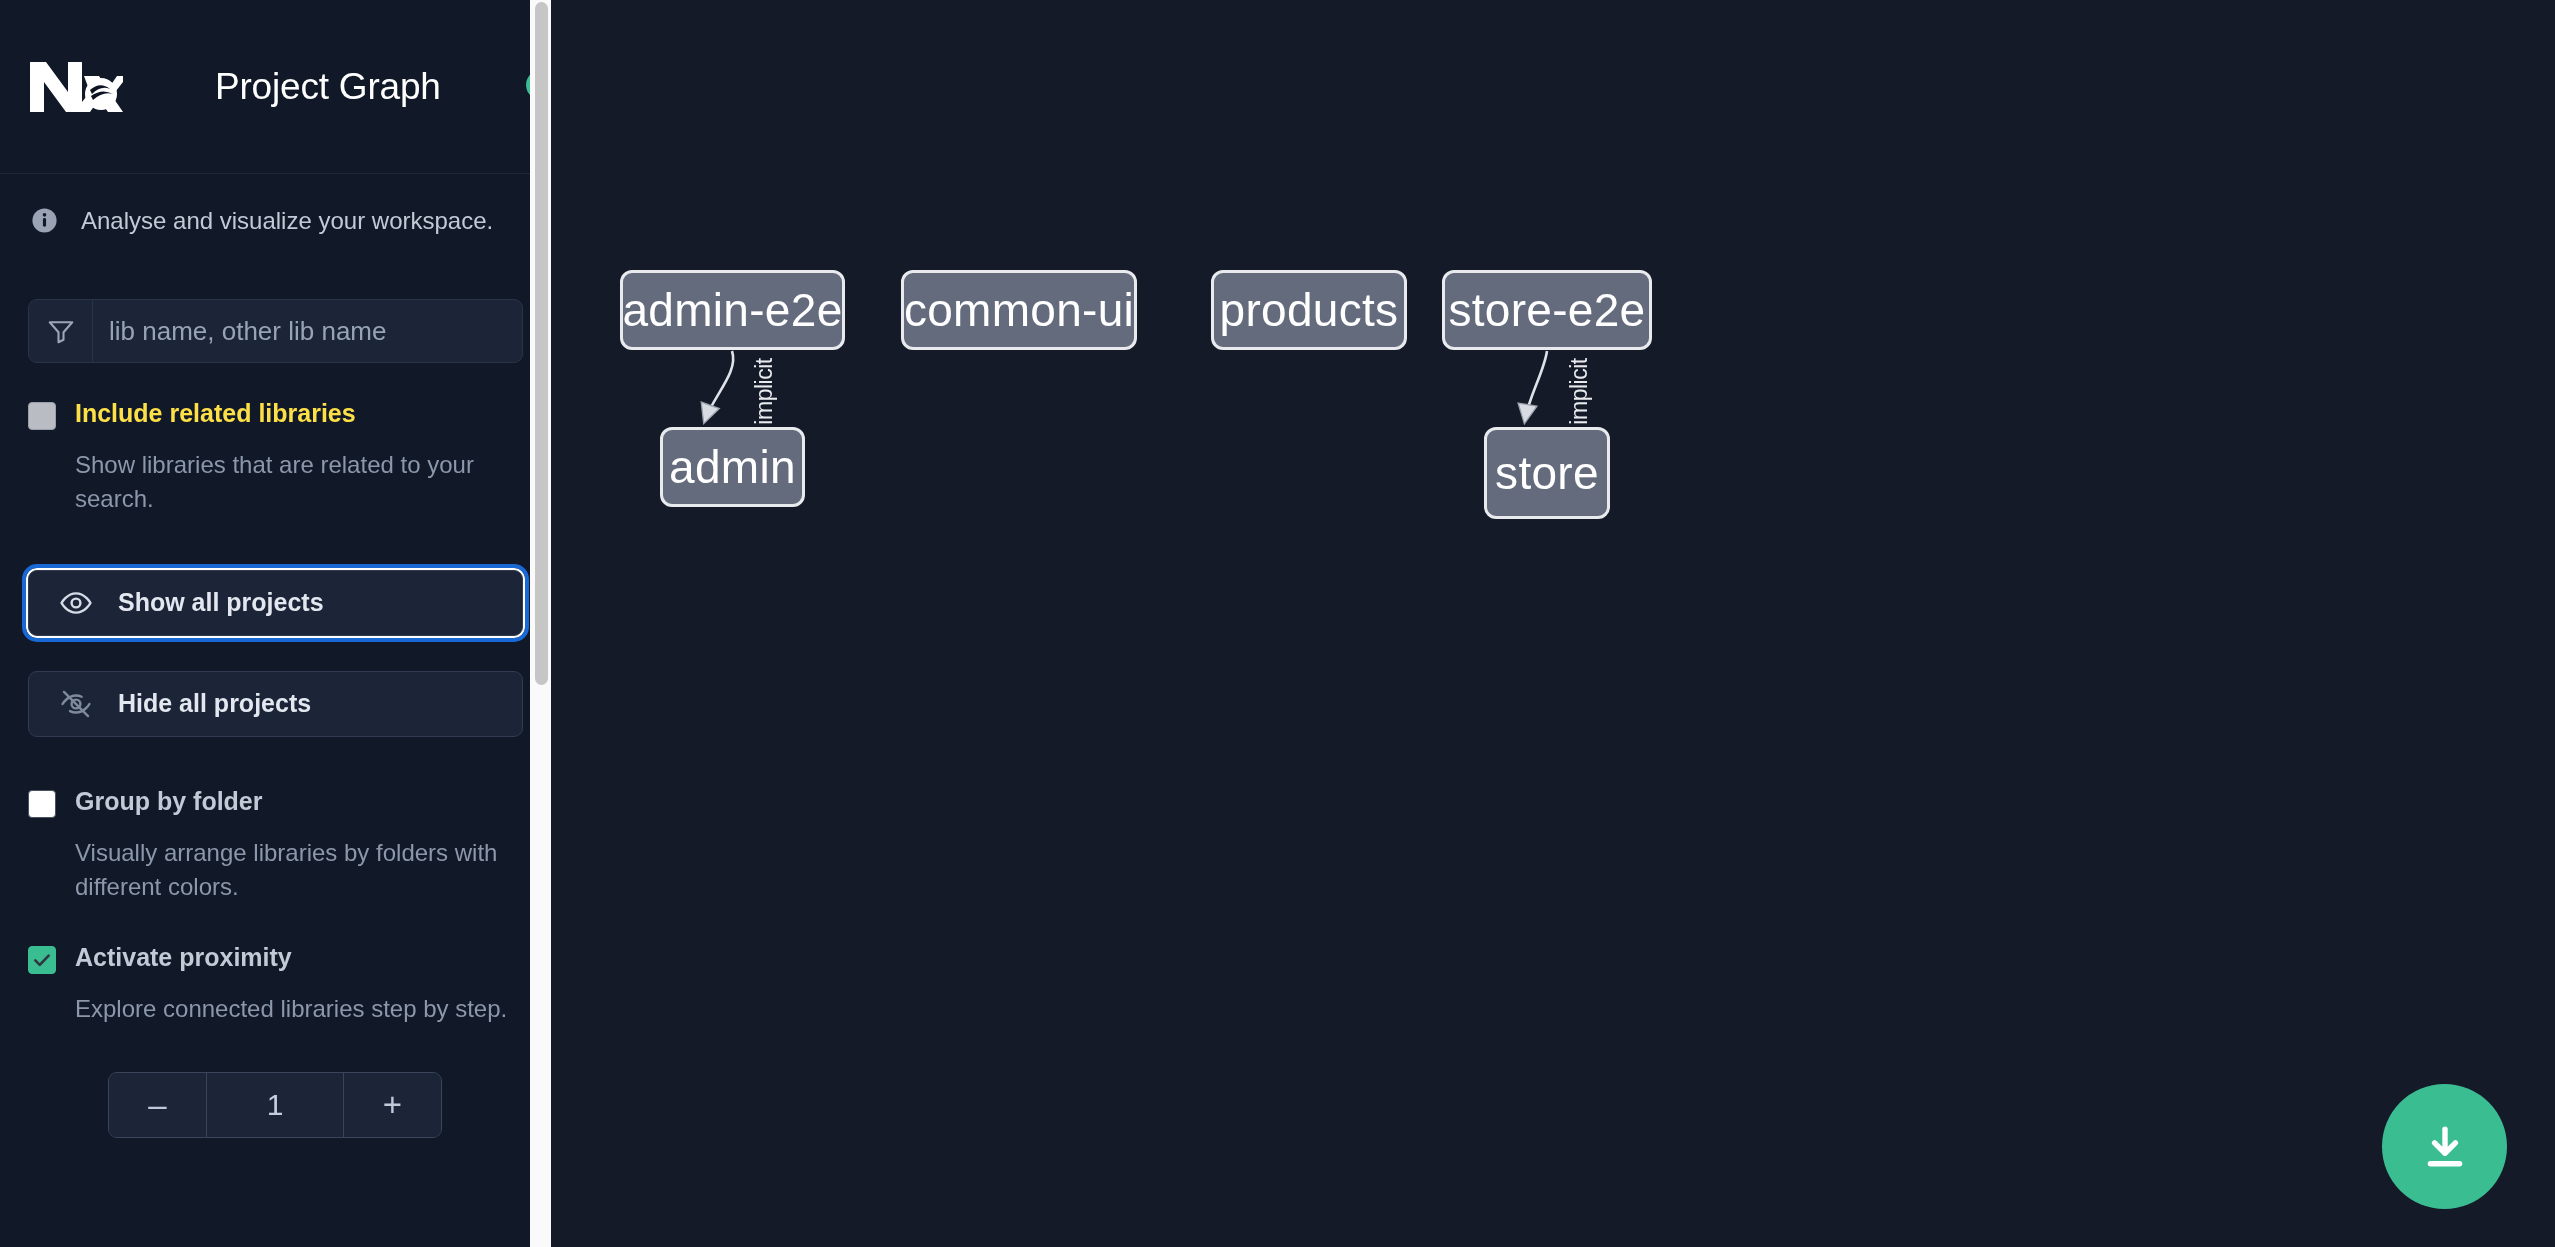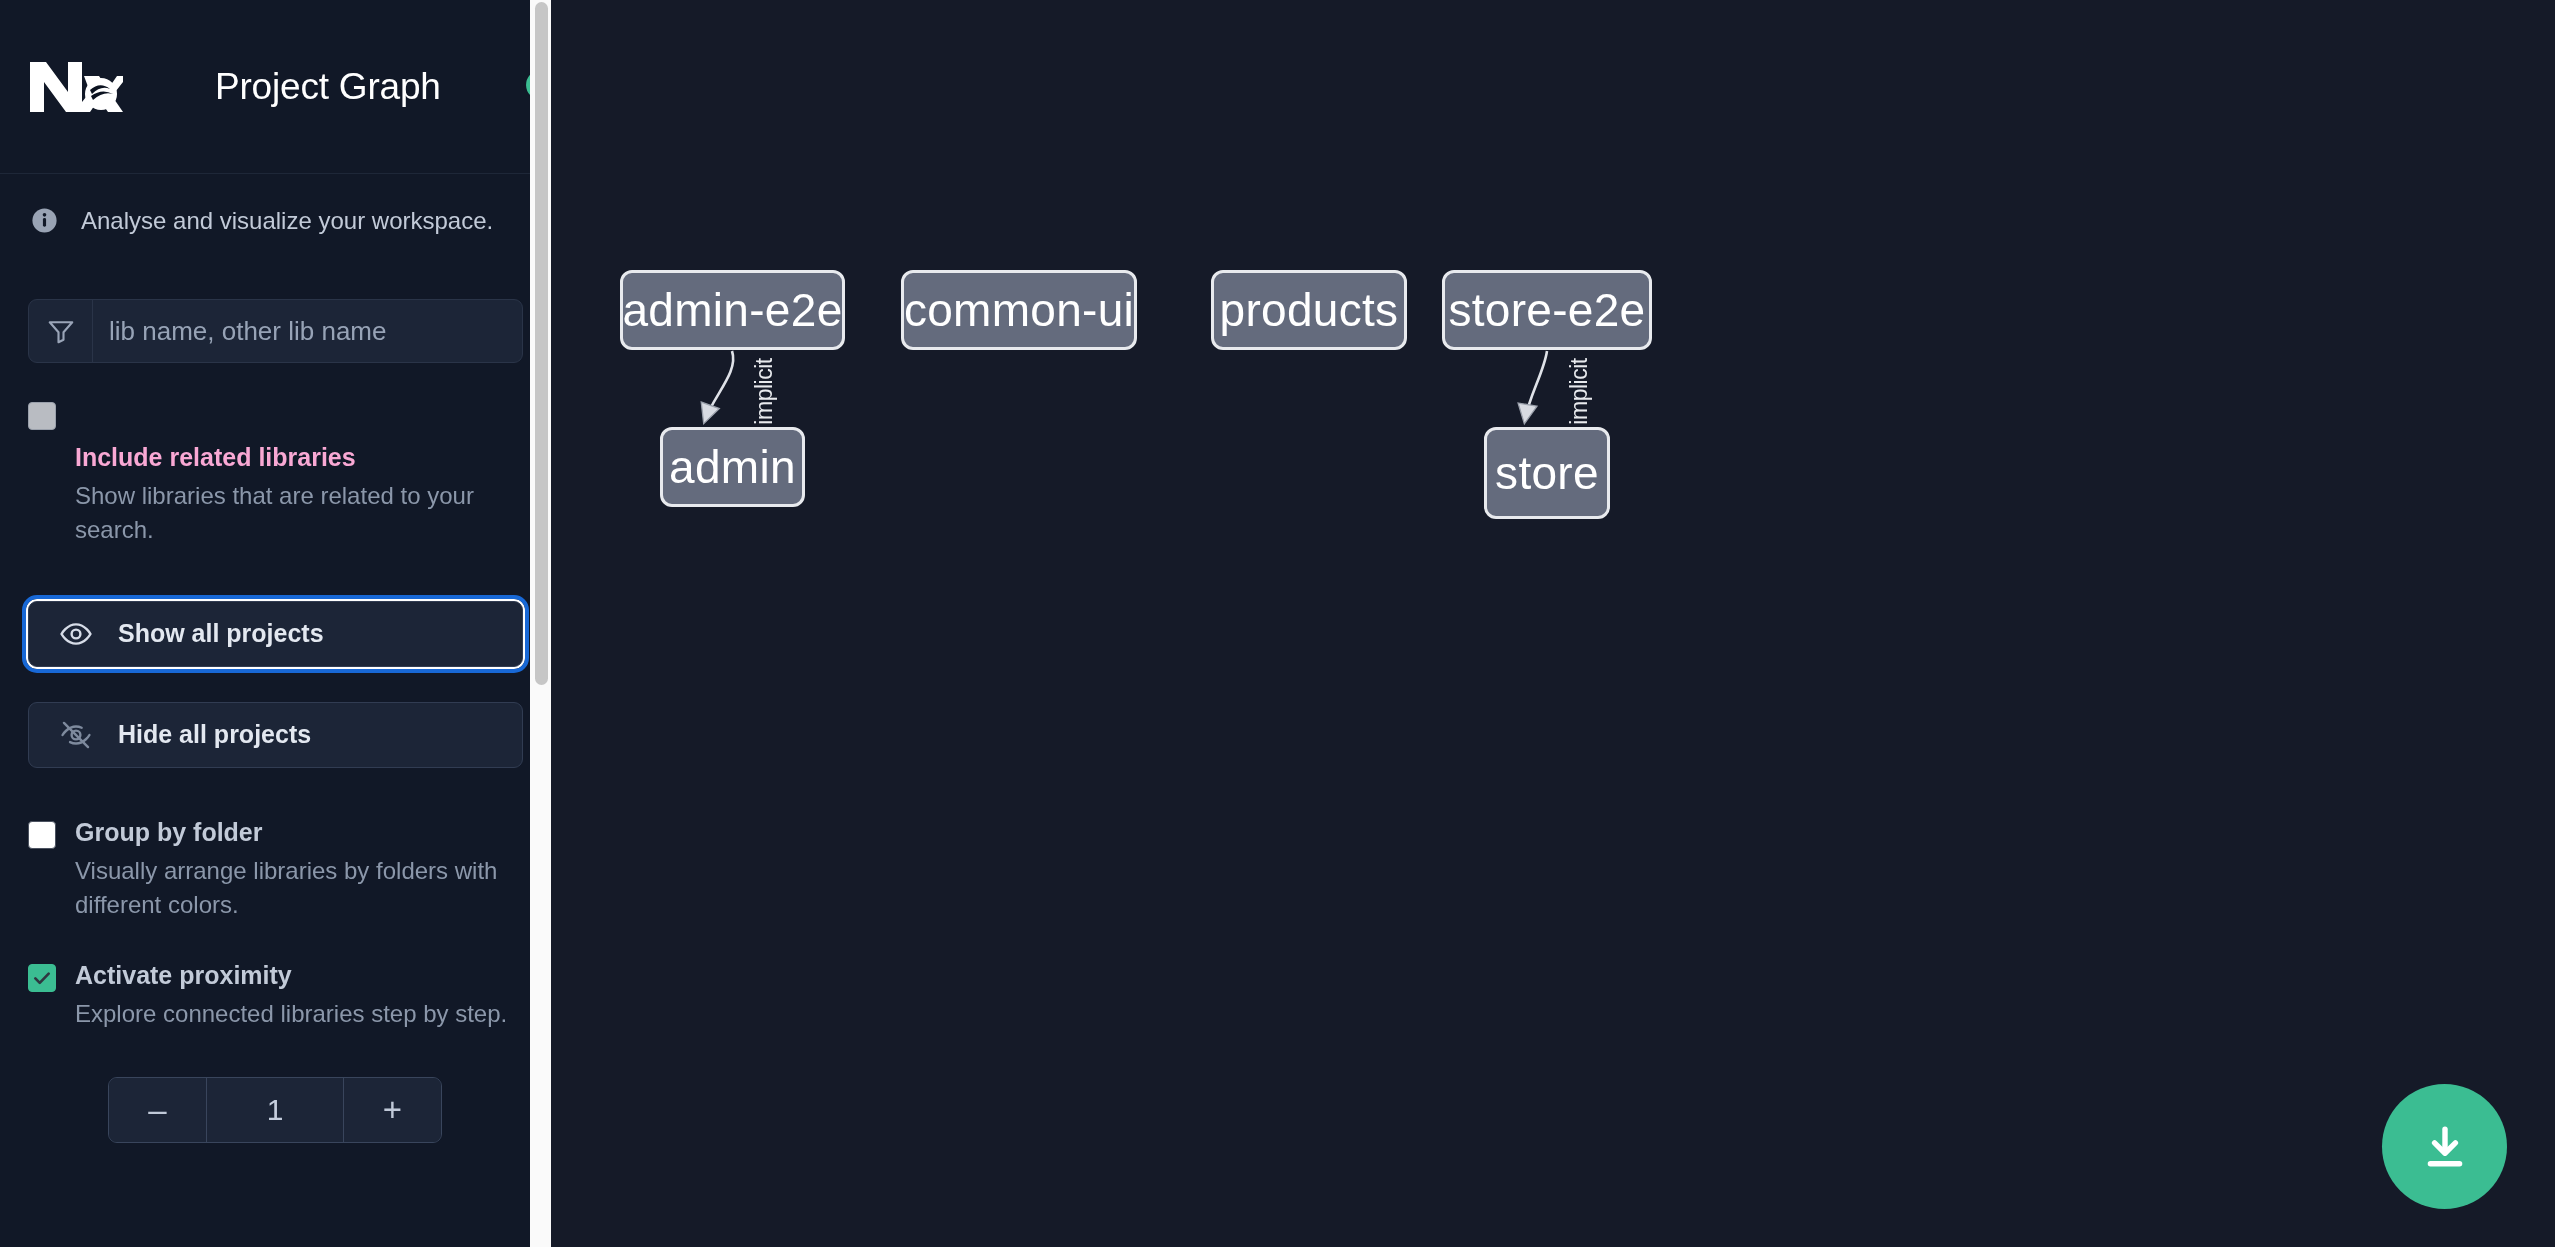--- a/index.html
+++ b/index.html
@@ -134,26 +134,26 @@
   .cbox .tick {
     width: 20px; height: 20px; display: block;
   }
   .check-texts { flex: 1; min-width: 0; }
   .check-label {
     font-size: 25px;
     font-weight: bold;
     color: #c2cad8;
     line-height: 1.35;
   }
-  .check-label.dim { color: #f9a8d4; margin-top: 44px; }
+  .check-label.dim { color: #fde047; }
   .check-desc {
     font-size: 24px;
     color: #8b97aa;
     line-height: 1.42;
-    margin-top: 4px;
+    margin-top: 17px;
     max-width: 455px;
   }
 
   
   .btn-stack { padding: 0 28px; margin-top: 54px; }
   .act-btn {
     width: 100%;
     height: 66px;
     display: flex;
     align-items: center;

